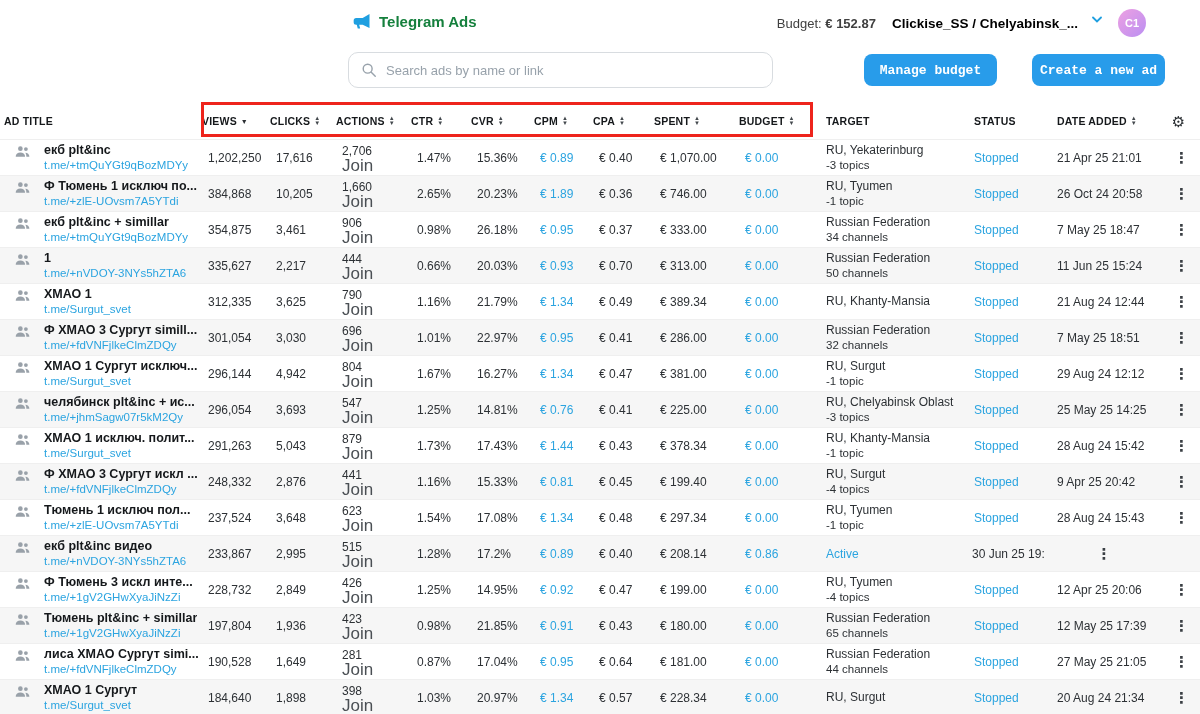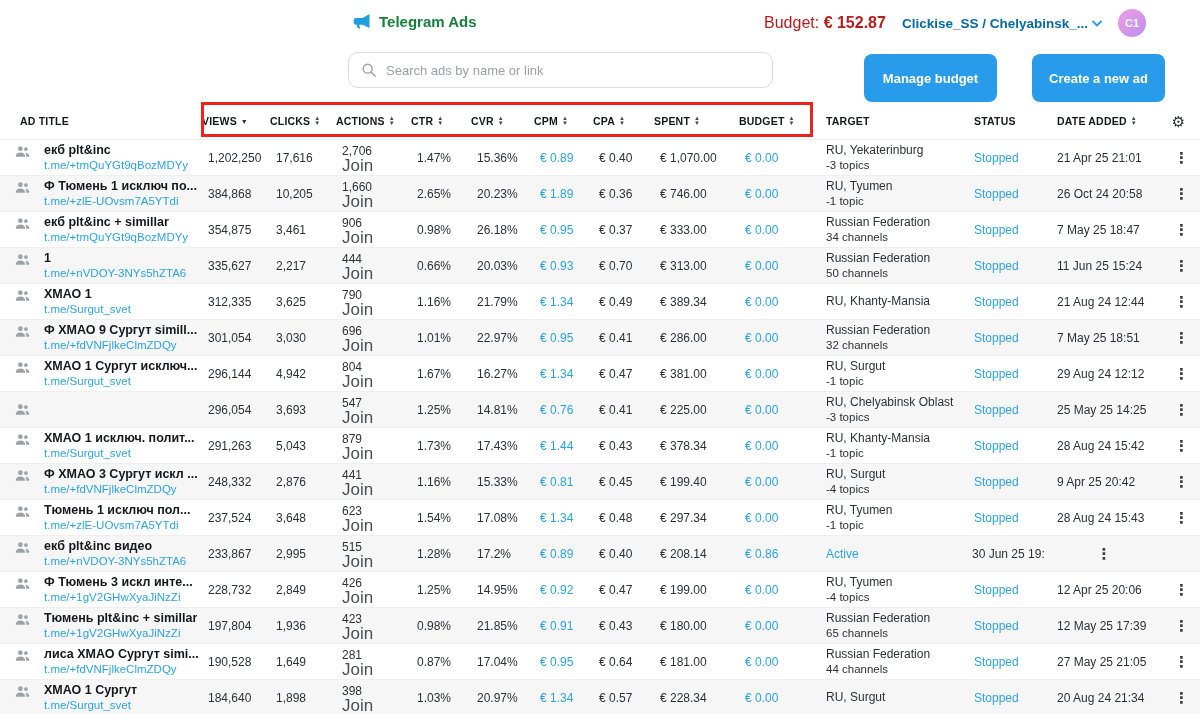--- a/index.html
+++ b/index.html
@@ -3,39 +3,39 @@
 <meta charset="utf-8">
 <style>
   *{box-sizing:border-box;margin:0;padding:0}
   html,body{width:1200px;height:714px}
   body{font-family:"Liberation Sans","DejaVu Sans",sans-serif;background:#fff;position:relative;overflow:hidden;color:#222}
 
   
   .topbar{position:absolute;top:0;left:0;width:1200px;height:46px;background:#fff}
   .brand{position:absolute;left:352px;top:11px;display:flex;align-items:center;gap:7px;font-size:15px;font-weight:700;color:#15803d;cursor:pointer}
   .top-right{position:absolute;top:9px;right:54px;display:flex;align-items:center;gap:16px}
-  .budget{font-size:16px;color:#b91c1c;white-space:nowrap}
+  .budget{font-size:13px;color:#404040;white-space:nowrap}
   .budget b{font-weight:700}
-  .account{display:flex;align-items:center;gap:4px;color:#0369a1;font-weight:700;font-size:13.5px;cursor:pointer;white-space:nowrap}
+  .account{display:flex;gap:14px;color:#000000;font-weight:700;font-size:13.5px;cursor:pointer;white-space:nowrap}
   .avatar{width:28px;height:28px;border-radius:50%;background:linear-gradient(135deg,#eda0e2,#bb8ff2);color:#fff;font-size:11px;font-weight:700;display:flex;align-items:center;justify-content:center}
 
   
   .search-wrap{position:absolute;left:348px;top:52px;width:425px;height:36px;border:1px solid #d8dce0;border-radius:10px;display:flex;align-items:center;padding:0 12px;gap:9px;background:#fff}
   .search-input{border:none;outline:none;flex:1;font-size:13px;color:#333;font-family:inherit;background:transparent}
   .search-input::placeholder{color:#98a2ab}
-  .btn{position:absolute;top:54px;height:48px;border:none;border-radius:8px;background:#289cea;color:#fff;font-weight:700;font-size:13px;font-family:Liberation Sans, sans-serif;cursor:pointer}
+  .btn{position:absolute;top:54px;height:32px;border:none;border-radius:8px;background:#289cea;color:#fff;font-weight:700;font-size:13px;font-family:Liberation Mono, monospace;cursor:pointer}
   .btn-manage{left:864px;width:133px}
   .btn-create{left:1032px;width:133px}
 
   
   .table{position:absolute;left:0;top:103px;width:1200px}
   .thead,.tr{display:grid;grid-template-columns:202px 68px 66px 75px 60px 63px 59px 61px 85px 73px 148px 85px 112px 43px;align-items:center}
   .thead{height:36px}
   .th{font-size:10.5px;font-weight:700;color:#15181b;letter-spacing:.2px;padding-left:0;display:flex;align-items:center;gap:4px;white-space:nowrap}
-  .th.col-ad-title{padding-left:20px}
+  .th.col-ad-title{padding-left:4px}
   .th.col-target,.th.col-status{padding-left:14px}
   .th.col-date-added{padding-left:12px}
   .th.col-menu{justify-content:center;padding-left:0}
   .sort-desc{font-size:7px;color:#2b2f33;line-height:7px}
   .sort-both{display:inline-flex;flex-direction:column;font-size:6px;line-height:5px;color:#43484d}
   .gear{font-size:15px;color:#2b2f33;cursor:pointer;line-height:15px}
 
   .tr{height:36px;border-top:1px solid #efefef}
   .tr.alt{background:#f6f6f6}
   .td{font-size:12px;color:#2d3135;padding-left:6px;white-space:nowrap;overflow:hidden}
@@ -369,21 +369,21 @@
         <div class="td c-title">
           <span class="people">
             <svg width="17" height="17" viewBox="0 0 24 24" fill="#99a1a9">
               <circle cx="9" cy="8" r="3.3"></circle>
               <path d="M2.5 18.5c0-3.1 2.9-5.2 6.5-5.2s6.5 2.1 6.5 5.2v1H2.5z"></path>
               <circle cx="16.8" cy="8.6" r="2.7"></circle>
               <path d="M16 13.6c3.2.2 5.6 2.2 5.6 4.9v1h-4.2v-1c0-1.9-.5-3.5-1.4-4.9z"></path>
             </svg>
           </span>
           <span class="tw">
-            <span class="t">Ф ХМАО 9 Сургут simill...</span>
+            <span class="t">Ф ХМАО 3 Сургут simill...</span>
             <span class="l">t.me/+fdVNFjlkeClmZDQy</span>
           </span>
         </div>
         <div class="td">301,054</div>
         <div class="td">3,030</div>
         <div class="td c-stack">
           <span>696</span>
           <span class="sub">Join</span>
         </div>
         <div class="td">1.01%</div>
@@ -441,20 +441,24 @@
       </div>
       <div class="tr alt">
         <div class="td c-title">
           <span class="people">
             <svg width="17" height="17" viewBox="0 0 24 24" fill="#99a1a9">
               <circle cx="9" cy="8" r="3.3"></circle>
               <path d="M2.5 18.5c0-3.1 2.9-5.2 6.5-5.2s6.5 2.1 6.5 5.2v1H2.5z"></path>
               <circle cx="16.8" cy="8.6" r="2.7"></circle>
               <path d="M16 13.6c3.2.2 5.6 2.2 5.6 4.9v1h-4.2v-1c0-1.9-.5-3.5-1.4-4.9z"></path>
             </svg>
+          </span>
+          <span class="tw">
+            <span class="t">челябинск plt&amp;inc + ис...</span>
+            <span class="l">t.me/+jhmSagw07r5kM2Qy</span>
           </span>
         </div>
         <div class="td">296,054</div>
         <div class="td">3,693</div>
         <div class="td c-stack">
           <span>547</span>
           <span class="sub">Join</span>
         </div>
         <div class="td">1.25%</div>
         <div class="td">14.81%</div>

